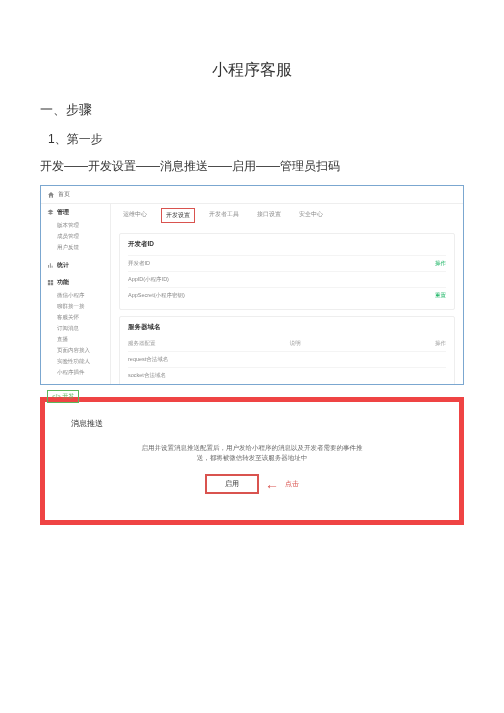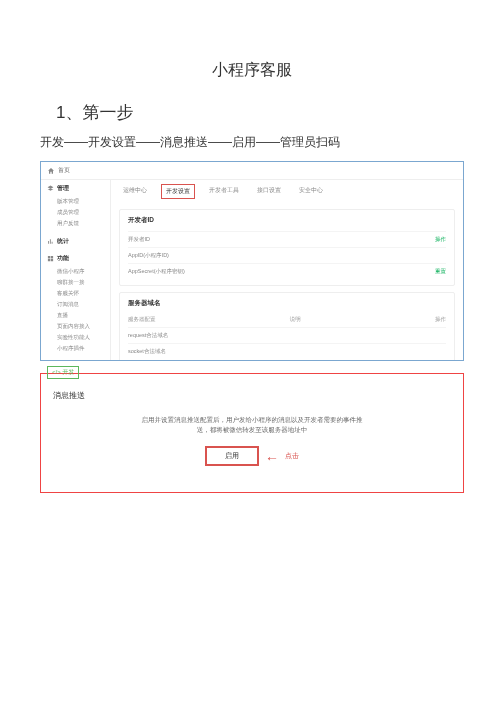--- a/index.html
+++ b/index.html
@@ -1,20 +1,20 @@
 <!DOCTYPE html>
 <html><head>
 <meta charset="utf-8">
 <style>
   * { box-sizing: border-box; margin: 0; padding: 0; }
   body { font-family: "Microsoft YaHei", Arial, sans-serif; background: #fff; width: 504px; font-size: 12px; color: #333; }
   .doc { padding: 20px 40px; }
   .title { text-align: center; font-size: 16px; font-weight: normal; margin: 40px 0 20px; }
   .section-h { font-size: 13px; margin: 12px 0 10px; }
-  .step-h { font-size: 17px; margin: 12px 16px 10px; }
+  .step-h { font-size: 12px; margin: 12px 8px 10px; }
   .breadcrumb-line { font-size: 12px; margin-bottom: 10px; }
   
   .shot1 { border: 1px solid #7ba7d0; margin-bottom: 12px; font-size: 6px; color: #666; background: #fff; height: 200px; position: relative; }
   .topbar { display: flex; align-items: center; padding: 4px 6px; border-bottom: 1px solid #eee; }
   .home-icon { width: 8px; height: 8px; margin-right: 3px; }
   .sidebar { position: absolute; left: 0; top: 18px; bottom: 0; width: 70px; border-right: 1px solid #eee; padding: 4px 6px; }
   .side-group { margin-bottom: 8px; }
   .side-title { font-weight: 600; color: #333; margin-bottom: 3px; font-size: 6px; display: flex; align-items: center; gap: 3px; }
   .side-item { color: #888; font-size: 5.5px; padding: 2px 0 2px 10px; }
   .dev-hl { border: 1px solid #5cb85c; color: #5cb85c; padding: 1px 4px; display: inline-block; margin-top: 4px; font-size: 6px; }
@@ -23,34 +23,35 @@
   .tab { padding: 2px 4px; }
   .tab.active { border: 1px solid #d9534f; color: #333; }
   .panel { border: 1px solid #eee; border-radius: 2px; margin-top: 6px; padding: 6px 8px; }
   .panel-title { font-size: 6.5px; color: #333; font-weight: 600; margin-bottom: 6px; }
   .row { display: flex; justify-content: space-between; align-items: center; padding: 4px 0; border-top: 1px solid #f4f4f4; font-size: 5.5px; color: #888; }
   .row:first-of-type { border-top: none; }
   .row .label { flex: 0 0 70px; }
   .row .action { color: #06ae56; }
   .dom-head { display:flex; justify-content: space-between; font-size:5.5px; color:#999; padding: 2px 0 4px; }
   
-  .shot2 { border: 1px solid #ef4444; padding: 10px 12px 26px; font-size: 7px; color: #555; }
+  .shot2 { border: 5px solid #ef4444; padding: 10px 26px 26px; font-size: 7px; color: #555; }
   .msg-title { font-size: 8px; color: #333; margin: 6px 0 14px; }
   .msg-desc { text-align: center; font-size: 6.5px; color: #666; line-height: 1.6; margin-bottom: 10px; }
   .msg-btn-row { display: flex; justify-content: center; align-items: center; gap: 6px; position: relative; }
   .msg-btn { border: 2px solid #d9534f; color: #333; font-size: 7px; padding: 3px 18px; background: #fff; }
   .arrow { color: #d9534f; font-size: 14px; font-weight: bold; }
   .click-label { color: #d9534f; font-size: 7px; }
   .glyph { display:inline-block; width:7px; height:7px; }
 </style>
 </head>
 <body>
 
 <div class="doc">
   <h1 class="title">小程序客服</h1>
+  <div class="section-h">一、步骤</div>
   <div class="step-h">1、第一步</div>
   <div class="breadcrumb-line">开发——开发设置——消息推送——启用——管理员扫码</div>
 
   <div class="shot1">
     <div class="topbar">
       <svg class="home-icon" viewBox="0 0 24 24">
           <path fill="#888" d="M12 3l9 8h-3v9h-4v-6H10v6H6v-9H3z"></path>
         </svg>
       <span>首页</span>
     </div>

